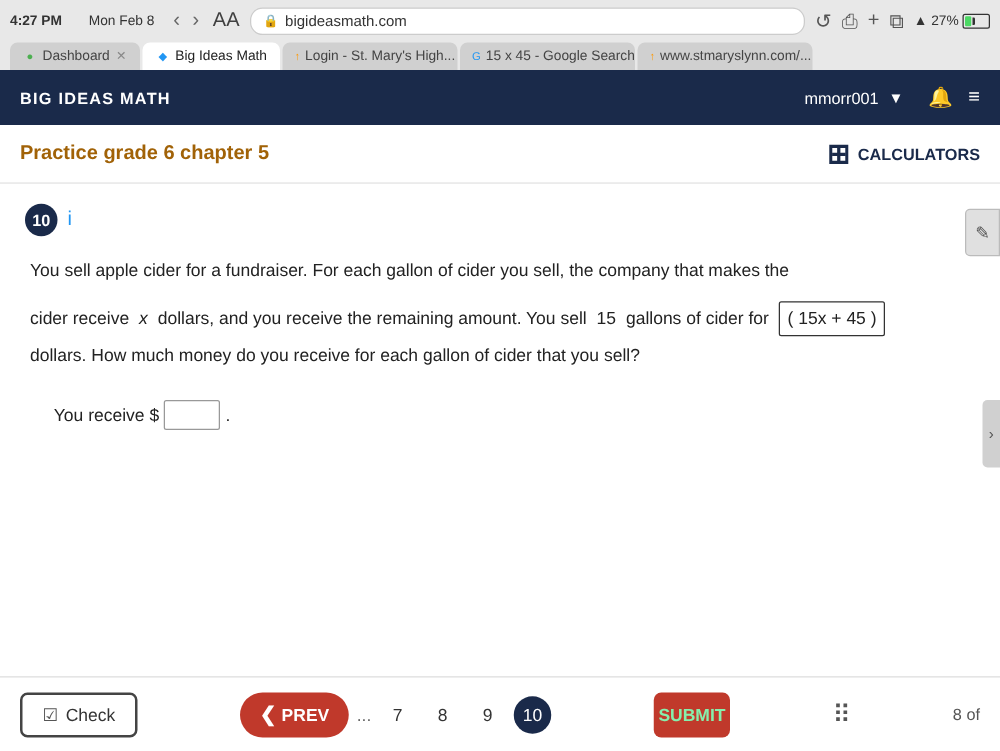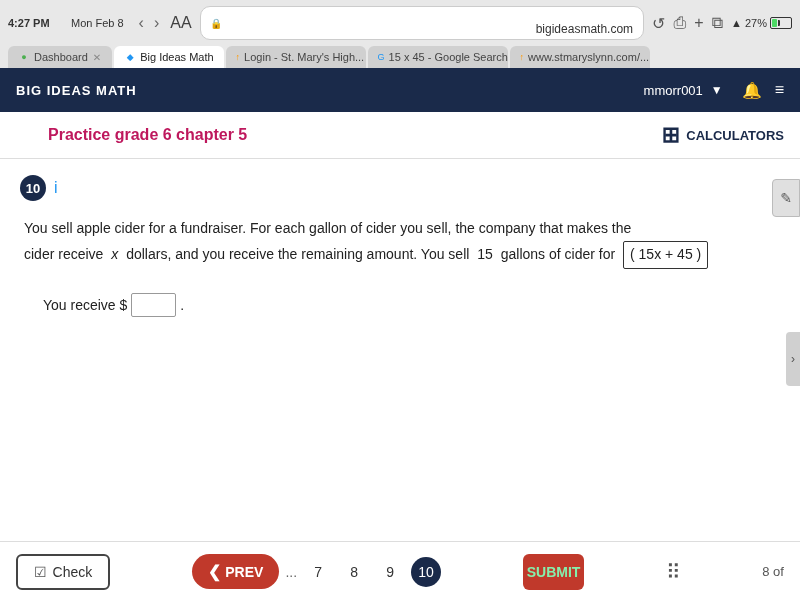--- a/index.html
+++ b/index.html
@@ -8,21 +8,21 @@
     
     .browser-chrome { background: #e8e8e8; padding: 6px 8px 0; }
     .browser-top-bar { display: flex; align-items: center; gap: 8px; margin-bottom: 6px; }
     .browser-time { font-size: 11px; color: #333; font-weight: 600; min-width: 55px; }
     .browser-date { font-size: 11px; color: #333; margin-right: 4px; }
     .browser-nav { display: flex; gap: 4px; }
     .browser-nav-btn { background: none; border: none; font-size: 16px; color: #666; cursor: pointer; padding: 0 3px; }
     .browser-book-btn { background: none; border: none; font-size: 16px; color: #404040; cursor: pointer; }
     .url-bar { flex: 1; display: flex; align-items: center; background: white; border-radius: 10px; padding: 3px 10px; font-size: 12px; color: #333; border: 1px solid #ccc; }
     .url-bar-lock { color: #666; margin-right: 5px; font-size: 10px; }
-    .url-text { flex: 1; text-align: right; margin-top: 12px; }
+    .url-text { flex: 1; text-align: left; }
     .browser-action-btn { background: none; border: none; font-size: 16px; color: #555; cursor: pointer; }
     .battery-area { display: flex; align-items: center; gap: 3px; font-size: 11px; color: #333; }
     .battery-icon { width: 22px; height: 12px; border: 1.5px solid #333; border-radius: 2px; position: relative; display: flex; align-items: center; padding: 1px; }
     .battery-fill { background: #4cd964; height: 100%; width: 27%; border-radius: 1px; }
     .battery-tip { width: 2px; height: 6px; background: #333; border-radius: 0 1px 1px 0; margin-left: 1px; }
 
     
     .browser-tabs { display: flex; gap: 2px; align-items: flex-end; }
     .tab { background: #d0d0d0; border-radius: 6px 6px 0 0; padding: 5px 10px; font-size: 11px; color: #444; display: flex; align-items: center; gap: 4px; cursor: pointer; max-width: 140px; white-space: nowrap; overflow: hidden; }
     .tab.active { background: white; color: #222; }
@@ -35,21 +35,21 @@
     
     .app-header { background: #1a2a4a; color: white; display: flex; align-items: center; padding: 0 16px; height: 44px; }
     .app-logo { font-size: 13px; font-weight: 700; letter-spacing: 1px; color: white; flex: 1; }
     .app-user { display: flex; align-items: center; gap: 8px; color: white; font-size: 13px; }
     .app-user-dropdown { color: white; font-size: 12px; }
     .app-header-icons { display: flex; gap: 12px; align-items: center; margin-left: 20px; }
     .header-icon-btn { background: none; border: none; color: white; font-size: 16px; cursor: pointer; }
 
     
     .page-header { background: white; border-bottom: 1px solid #ddd; padding: 10px 16px; display: flex; align-items: center; justify-content: space-between; }
-    .page-title { font-size: 16px; font-weight: 600; color: #be185d; margin-left: 32px; }
+    .page-title { font-size: 16px; font-weight: 600; color: #a16207; }
     .calculators-btn { display: flex; align-items: center; gap: 6px; color: #1a2a4a; font-size: 13px; font-weight: 600; cursor: pointer; background: none; border: none; }
     .calc-icon { font-size: 22px; color: #1a2a4a; }
 
     
     .main-content { background: white; min-height: 400px; padding: 16px 20px; position: relative; }
     .question-number { display: inline-flex; align-items: center; justify-content: center; width: 26px; height: 26px; background: #1a2a4a; color: white; border-radius: 50%; font-size: 13px; font-weight: 700; margin-right: 8px; }
     .info-icon { color: #2196f3; font-size: 16px; cursor: pointer; }
     .question-header { display: flex; align-items: center; margin-bottom: 16px; }
 
     
@@ -163,31 +163,34 @@
   <div class="question-header">
     <span class="question-number">10</span>
     <span class="info-icon">i</span>
   </div>
 
   <button class="annotation-btn" style="position:absolute; right:0; top:20px; background:#e0e0e0; border:1px solid #bbb; border-radius:4px 0 0 4px; padding:10px 7px; cursor:pointer;">
     <span style="font-size:14px; color:#555;">✎</span>
   </button>
 
   <div class="problem-text">
-    <p style="margin-bottom:0;">
+    <p style="margin-bottom:12px;">
       <span>You sell apple cider for a fundraiser. For each gallon of cider you sell, the company that makes the</span>
     </p>
     <p style="margin-bottom:4px;">
       <span>cider receive</span>
       <span class="math-var" style="margin: 0 4px;">x</span>
       <span>dollars, and you receive the remaining amount. You sell</span>
       <span style="margin: 0 4px;">15</span>
       <span>gallons of cider for</span>
       <span class="math-expr" style="margin: 0 4px;">( 15x + 45 )</span>
     </p>
+    <p>
+      <span>dollars. How much money do you receive for each gallon of cider that you sell?</span>
+    </p>
   </div>
 
   <div class="answer-area">
     <span>You receive $</span>
     <input class="answer-input" type="text" style="">
     <span>.</span>
   </div>
 
   <button class="side-collapse" style="position:absolute; right:0; top:50%; transform:translateY(-50%); background:#d0d0d0; border:none; border-radius:4px 0 0 4px; padding:20px 5px; cursor:pointer;">
     <span>›</span>

